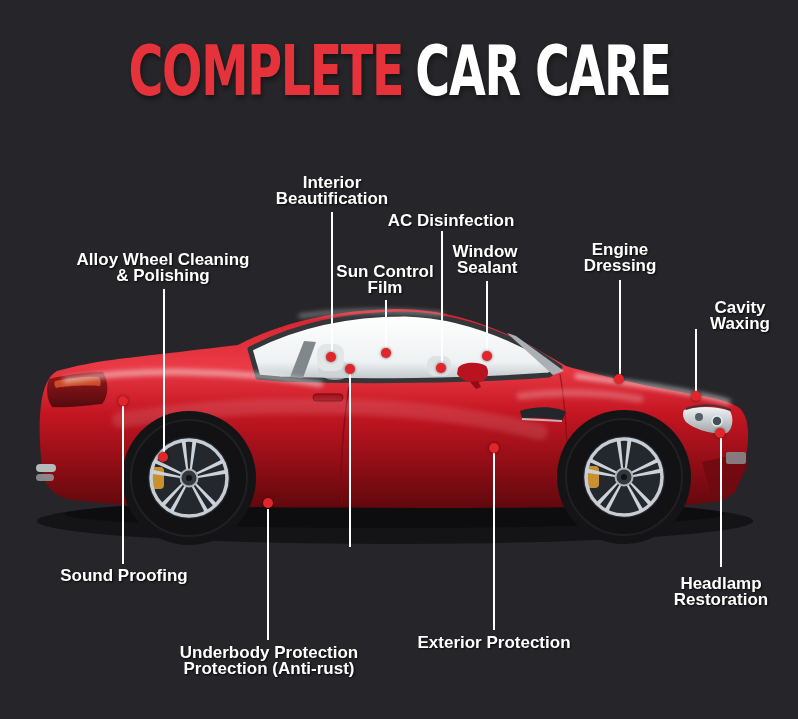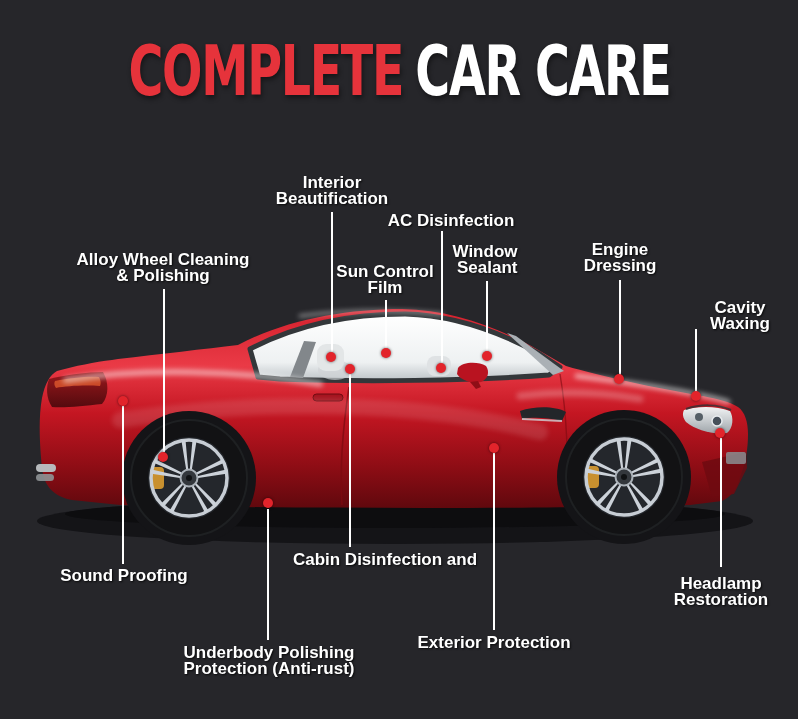--- a/index.html
+++ b/index.html
@@ -217,26 +217,25 @@
         <div>&amp; Polishing</div>
       </div>
       <div class="callout-line" style="left: 163px; top: 289px; height: 163px;"></div>
       <div class="callout-dot" style="left: 158px; top: 452px;"></div>
       <div class="callout-label" style="left: 124px; top: 568px;">
         <div>Sound Proofing</div>
       </div>
       <div class="callout-line" style="left: 122px; top: 406px; height: 158px;"></div>
       <div class="callout-dot" style="left: 118px; top: 396px;"></div>
       <div class="callout-label" style="left: 385px; top: 552px;">
-        <div>Cabin Disinfection and</div>
       </div>
       <div class="callout-line" style="left: 349px; top: 374px; height: 173px;"></div>
       <div class="callout-dot" style="left: 345px; top: 364px;"></div>
       <div class="callout-label" style="left: 269px; top: 645px;">
-        <div>Underbody Polishing</div>
+        <div>Underbody Protection</div>
         <div>Protection (Anti-rust)</div>
       </div>
       <div class="callout-line" style="left: 267px; top: 509px; height: 131px;"></div>
       <div class="callout-dot" style="left: 263px; top: 498px;"></div>
       <div class="callout-label" style="left: 494px; top: 635px;">
         <div>Exterior Protection</div>
       </div>
       <div class="callout-line" style="left: 493px; top: 453px; height: 177px;"></div>
       <div class="callout-dot" style="left: 489px; top: 443px;"></div>
       <div class="callout-label" style="left: 721px; top: 576px;">

